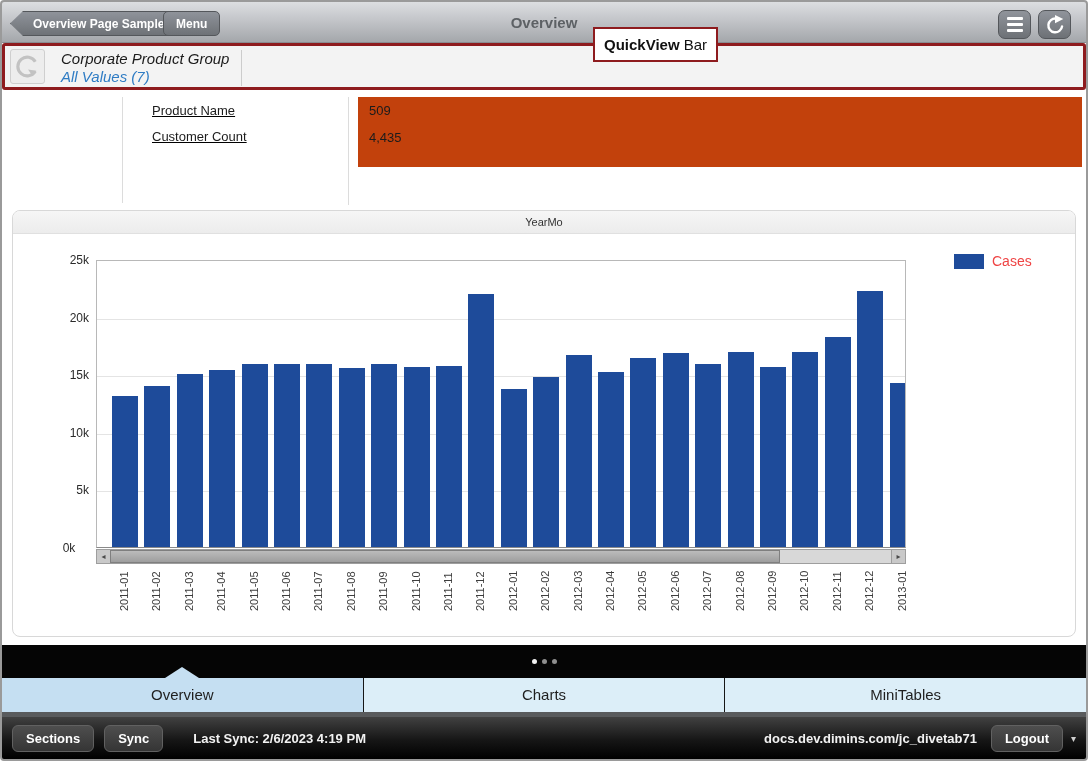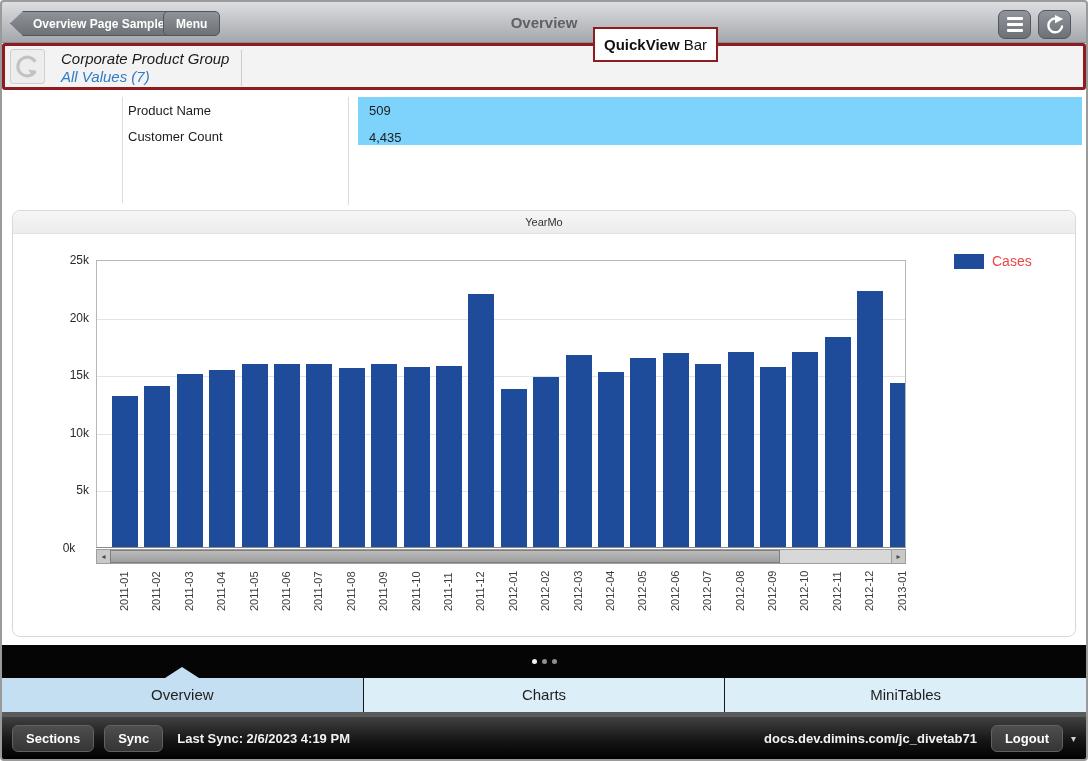--- a/index.html
+++ b/index.html
@@ -39,22 +39,22 @@
   .qv-divider:first-of-type { margin-left:182px; position:absolute; left:194px; top:4px; bottom:4px; }
   .callout { position:absolute; left:593px; top:27px; width:125px; height:35px; background:#ffffff;
              border:2px solid #8e1b1e; z-index:20; display:flex; align-items:center; justify-content:center;
              font-size:15px; color:#111; }
   .callout b { margin-right:4px; }
 
   
   .vline { position:absolute; width:1px; background:#dcdcdc; }
   .vl1 { left:122px; top:97px; height:106px; }
   .vl2 { left:348px; top:97px; height:108px; }
-  .tbl-labels { position:absolute; left:128px; top:98px; width:200px; }
-  .tbl-values { position:absolute; left:358px; top:97px; right:6px; height:48px; background:#7dd3fc; }
+  .tbl-labels { position:absolute; left:152px; top:98px; width:200px;text-decoration:underline; }
+  .tbl-values { position:absolute; left:358px; top:97px; right:6px; height:70px; background:#c2410c; }
   .tbl-row { height:26px; line-height:26px; font-size:13px; color:#1c1c1c; }
   .tbl-values .tbl-row { padding-left:11px; height:27px; line-height:27px; }
 
   
   .chart-panel { position:absolute; left:12px; top:210px; width:1064px; height:427px; background:#fff;
                  border:1px solid #d8d8d8; border-radius:8px; overflow:hidden; }
   .chart-header { height:23px; background:linear-gradient(#f6f6f6,#ececec); border-bottom:1px solid #e0e0e0;
                   text-align:center; font-size:11px; color:#333; line-height:22px; }
   .plot { position:absolute; left:83px; top:49px; width:810px; height:288px; background:#fff;
           border:1px solid #b8b8b8; border-bottom-color:#8a8a8a; overflow:hidden; }
@@ -89,21 +89,21 @@
   .tab:last-child { border-right:none; }
   .tab.active { background:#c5dff2; }
   .strip { position:absolute; top:712px; left:2px; right:2px; height:5px; background:#595b5d; }
 
   
   .statusbar { position:absolute; top:717px; left:2px; right:2px; bottom:2px;
                background:linear-gradient(#414141, #161616 55%, #000); display:flex; align-items:center;
                padding:2px 10px; gap:10px; }
   .sbtn { background:linear-gradient(#4e4e4e,#353535); border:1px solid #616161; border-radius:6px;
           color:#fff; font-weight:bold; font-size:13px; padding:5px 13px; }
-  .last-sync { color:#f2f2f2; font-weight:bold; font-size:13px; margin-left:4px; }
+  .last-sync { color:#f2f2f2; font-weight:bold; font-size:13px; margin-left:20px; }
   .spacer { flex:1; }
   .server { color:#f2f2f2; font-weight:bold; font-size:13px; margin-right:4px; }
   .logout-wrap { display:flex; align-items:center; gap:8px; }
   .caret { color:#cfcfcf; font-size:10px; }
 </style>
 </head>
 <body>
 
 <div class="frame"></div>
 

